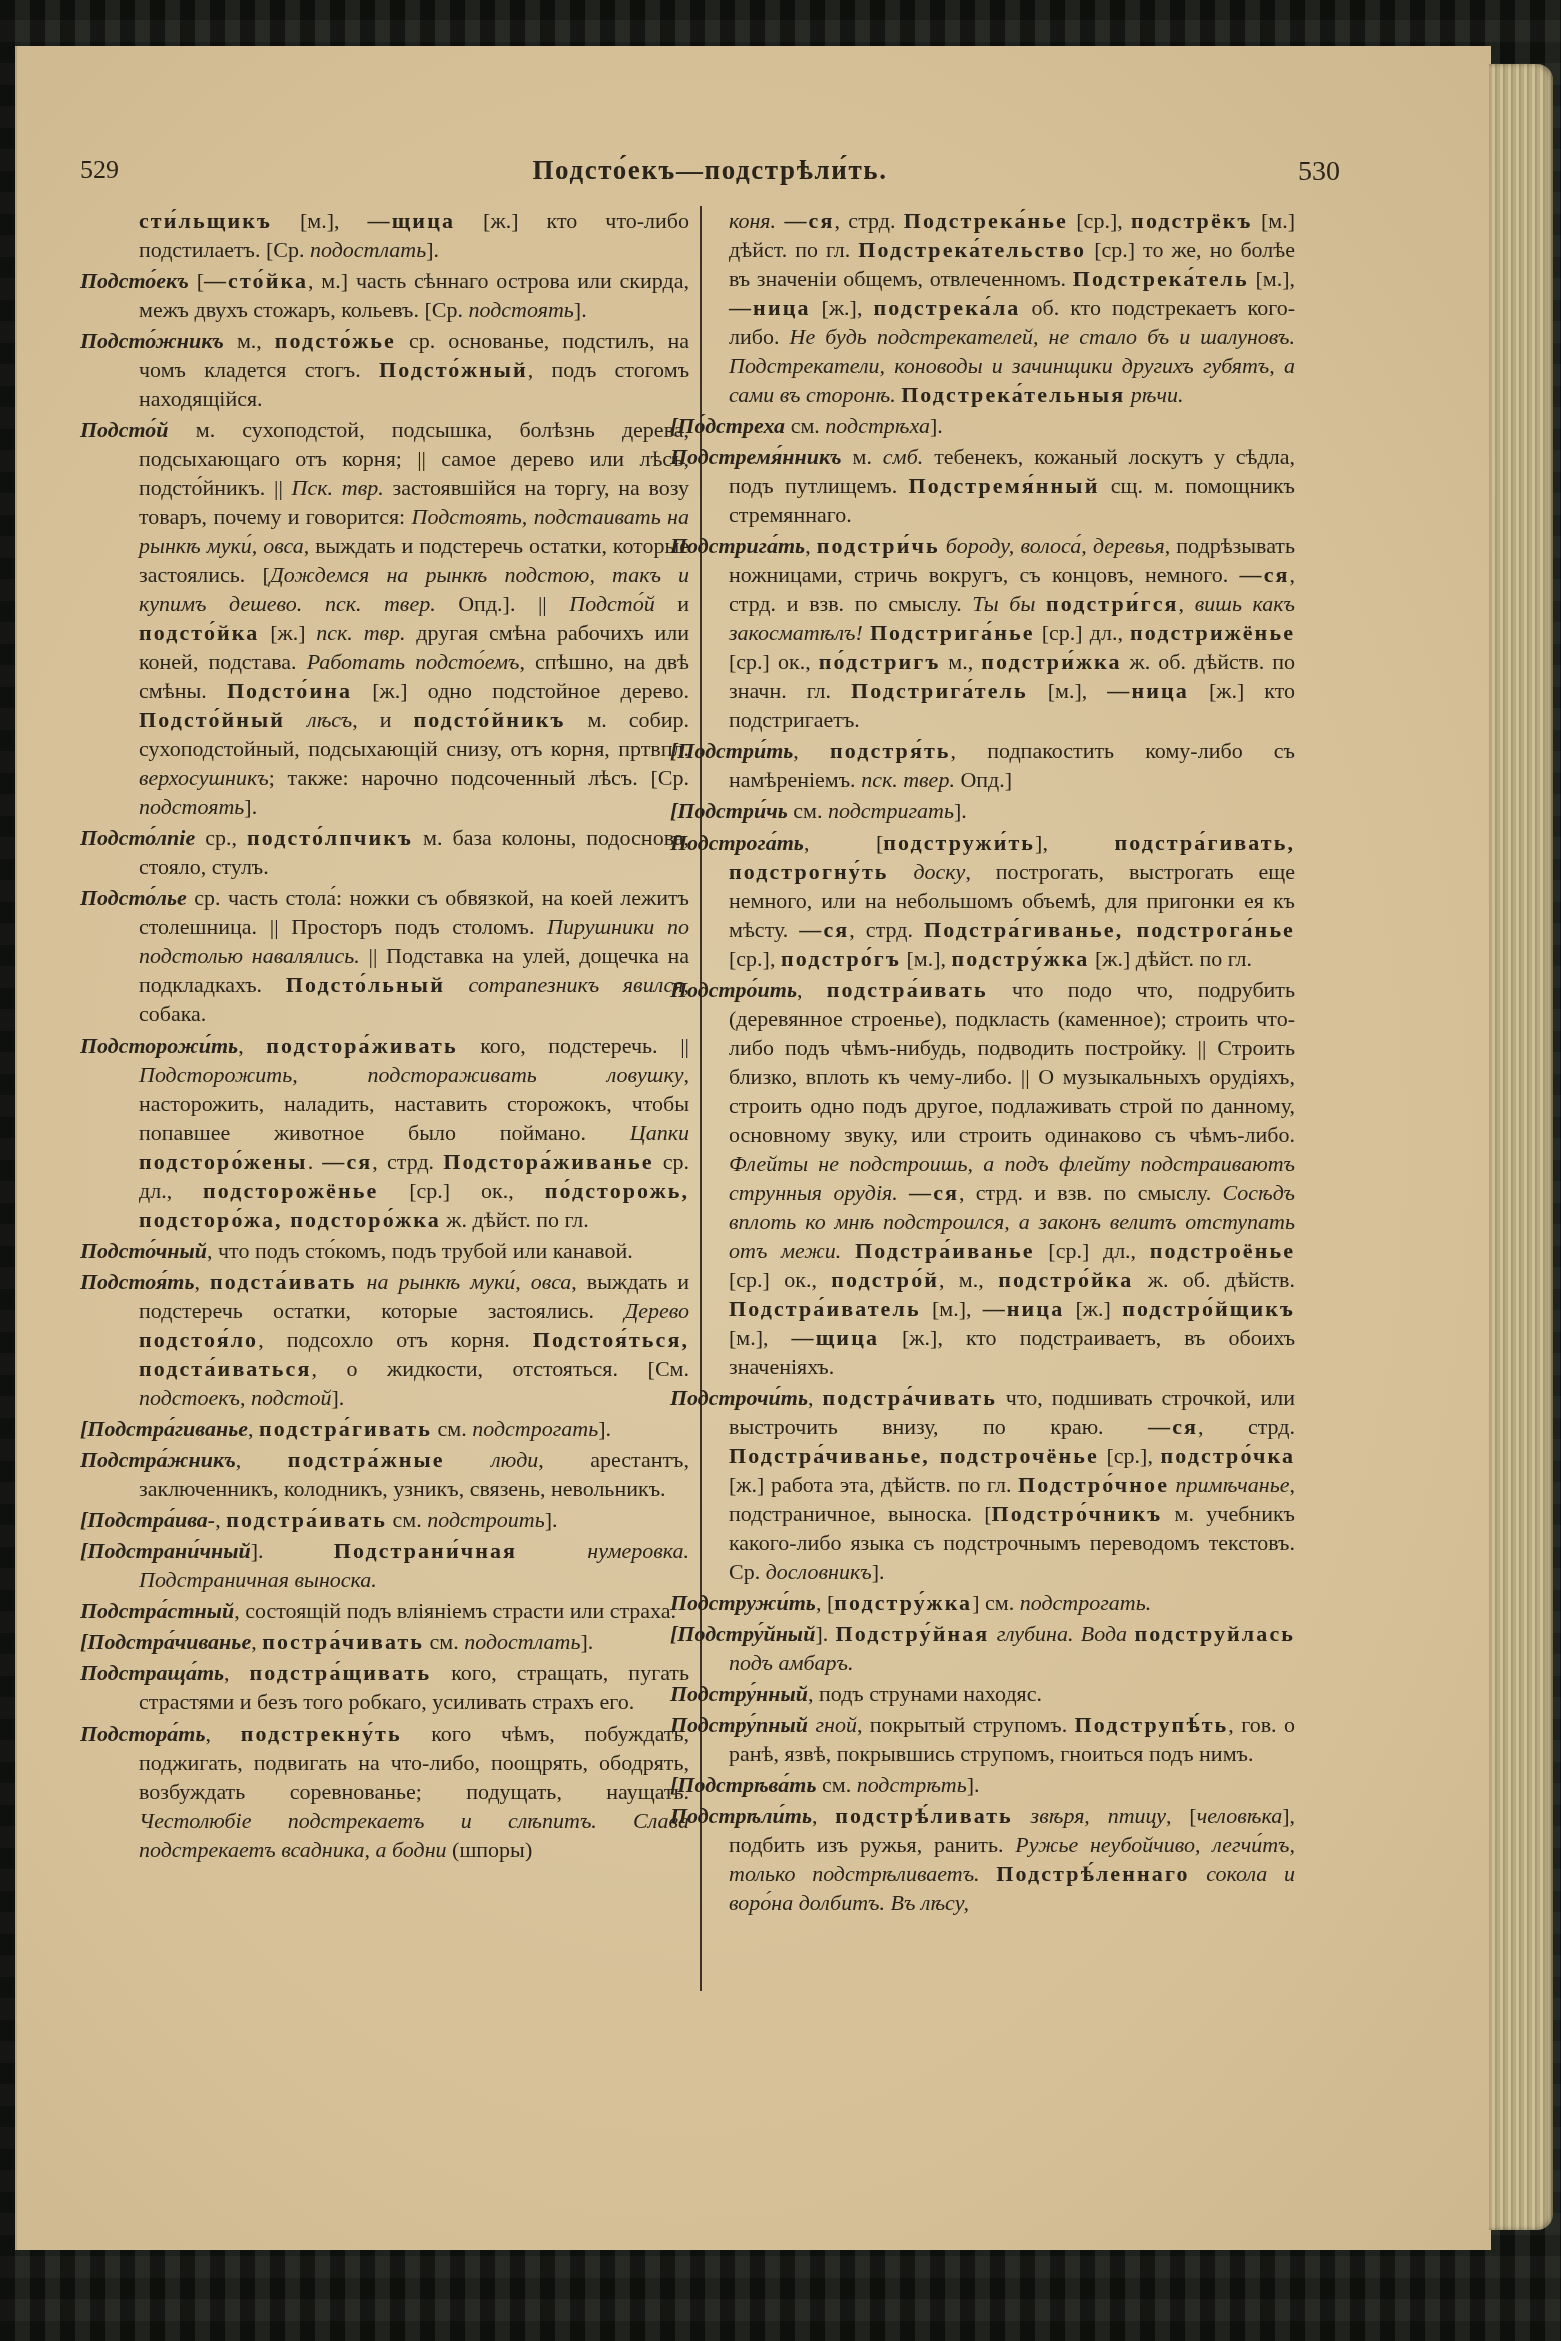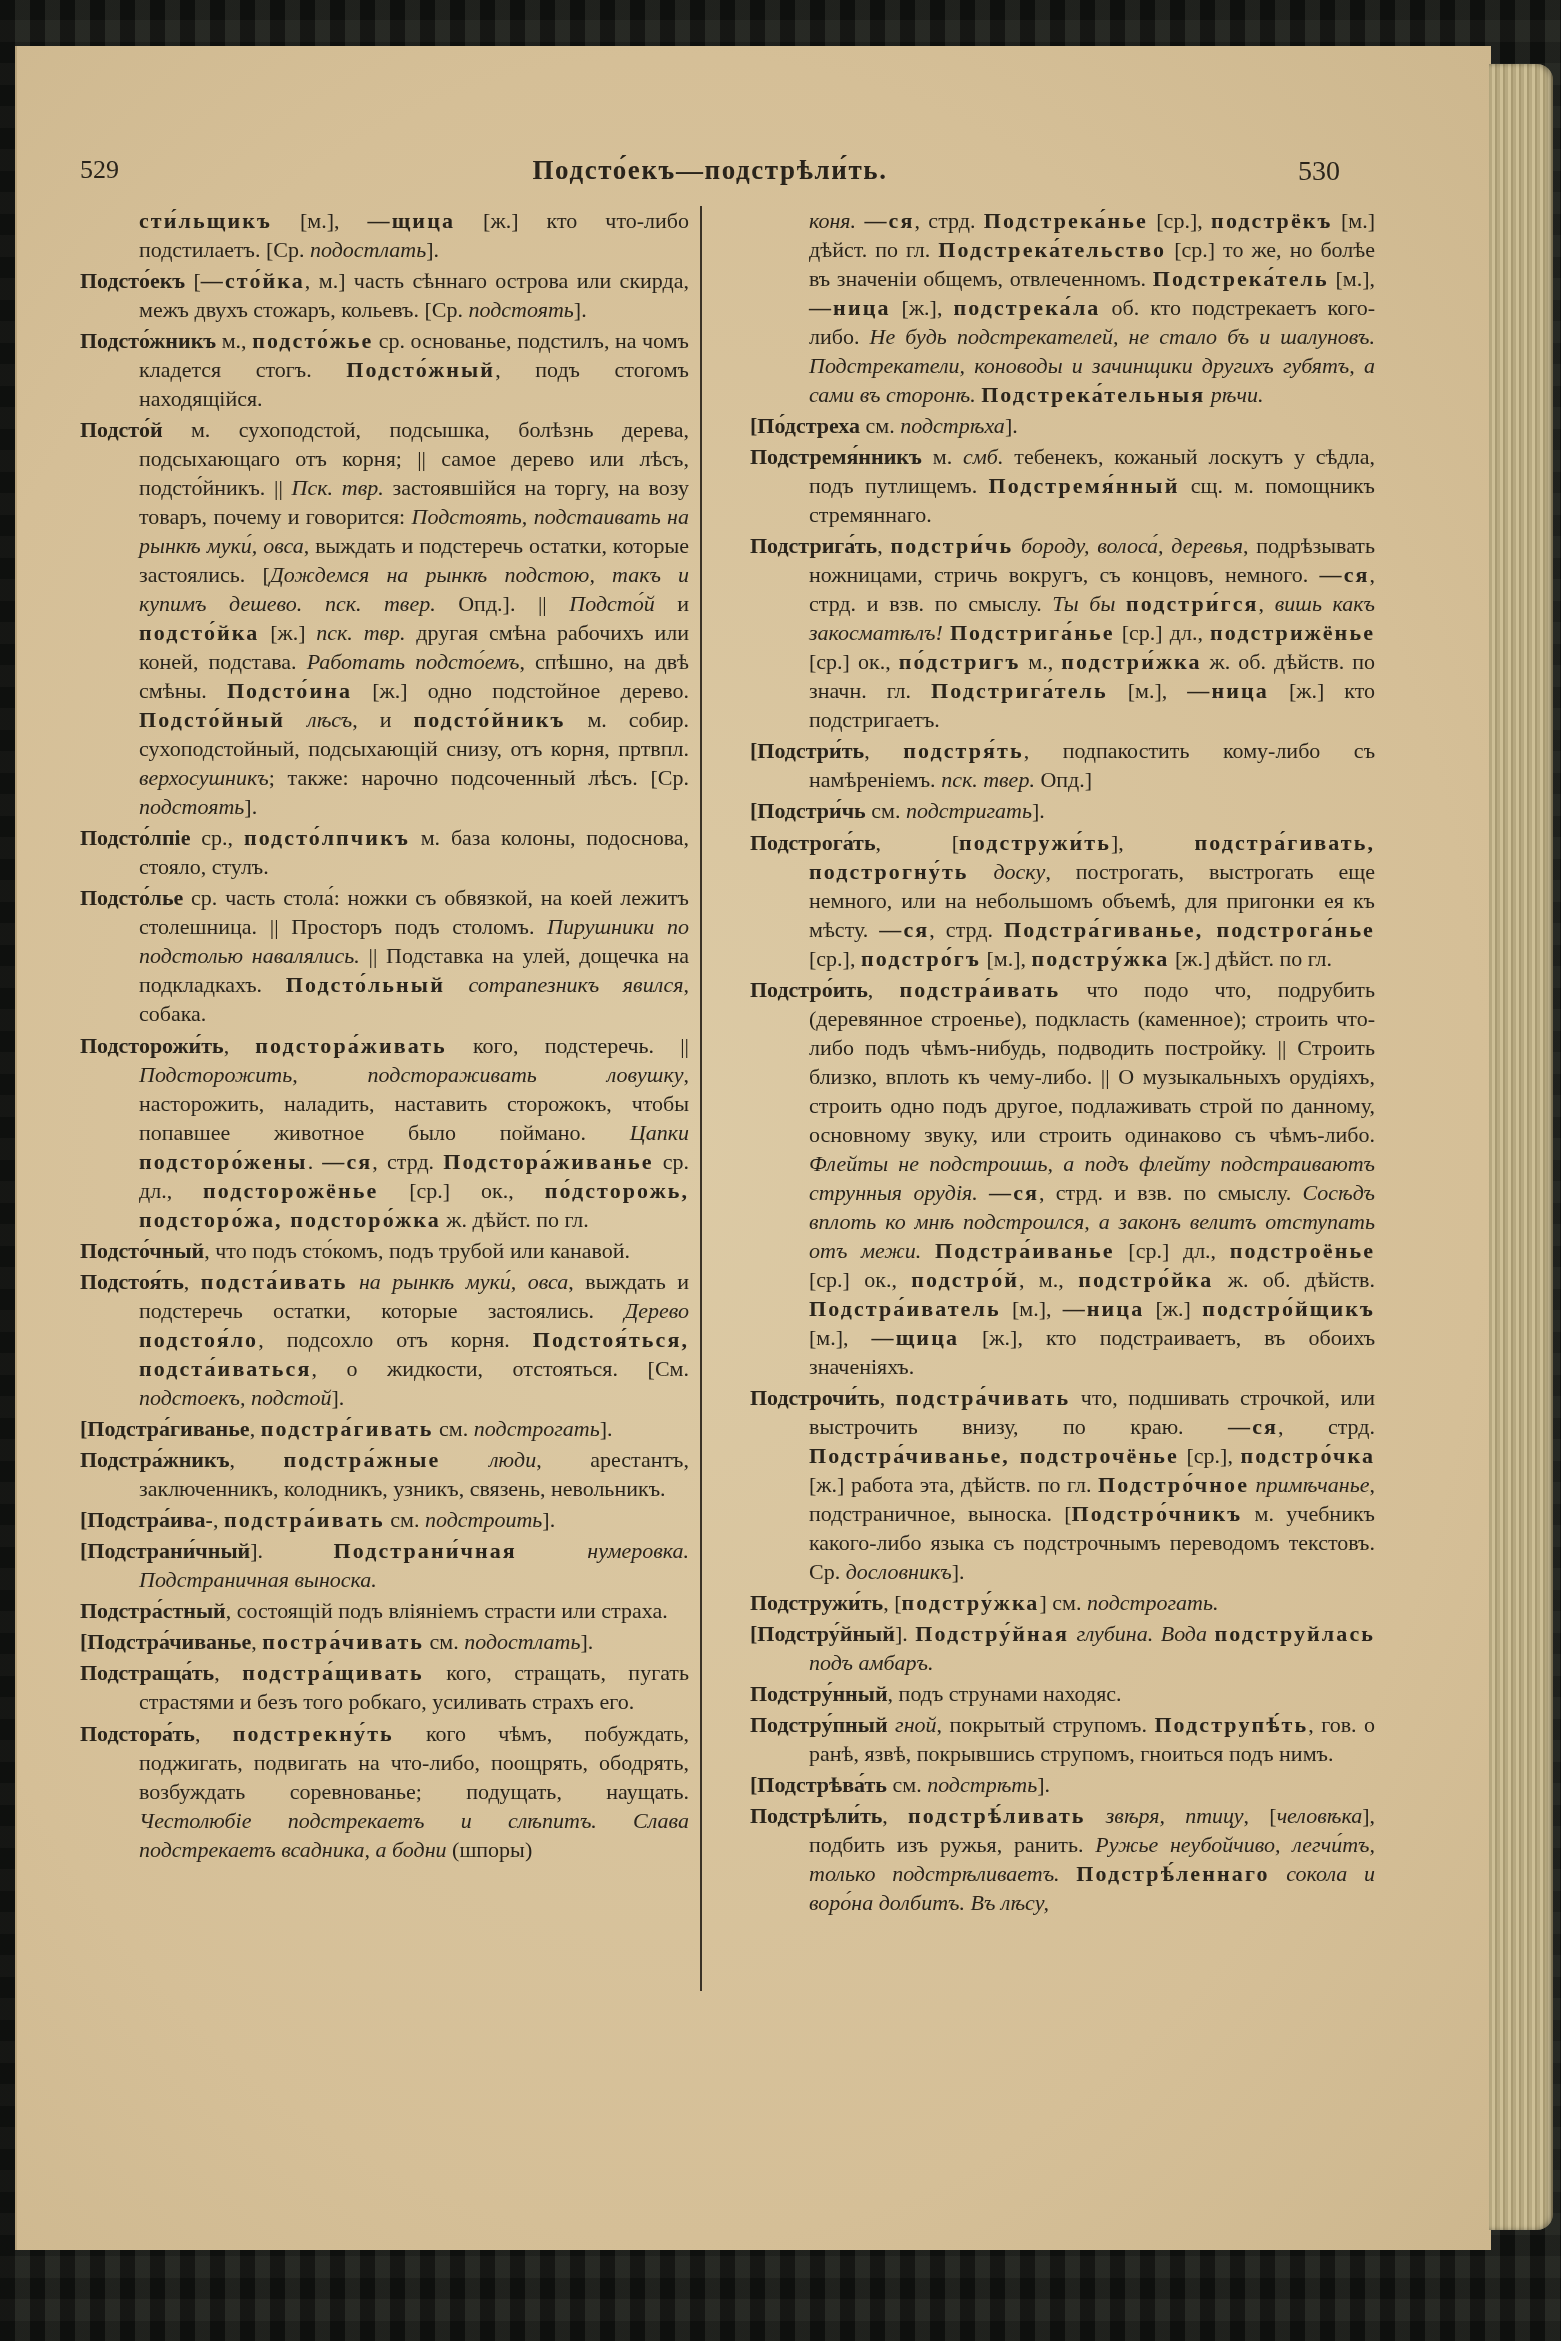--- a/index.html
+++ b/index.html
@@ -31,28 +31,28 @@
   .running-head {
     position:absolute; left:0; right:0; top:0; text-align:center;
     font-size:27px; letter-spacing:1.6px; font-weight:bold;
   }
   .col {
     position:absolute; top:206px;
     font-family:"Liberation Serif", serif; color:#2a241b;
     font-size:22px; line-height:29px; text-align:justify;
   }
   .col-left { left:80px; width:609px; }
-  .col-right { left:750px; width:625px; }
+  .col-right { left:670px; width:625px; }
   .divider {
     position:absolute; left:700px; top:206px; width:1.6px; height:1785px;
     background:#3a3226;
   }
   .entry { padding-left:59px; text-indent:-59px; margin:0 0 2.1px 0; }
   .entry.cont { padding-left:59px; text-indent:0; }
-  .hw { font-weight:bold; }
+  .hw { font-weight:bold;font-style:italic; }
   .b { font-weight:bold; letter-spacing:2.1px; }
   .i { font-style:italic; }
 </style>
 </head>
 <body>
 
 <div class="page"></div>
 <div class="fore-edge"></div>
 
 <div class="header">

